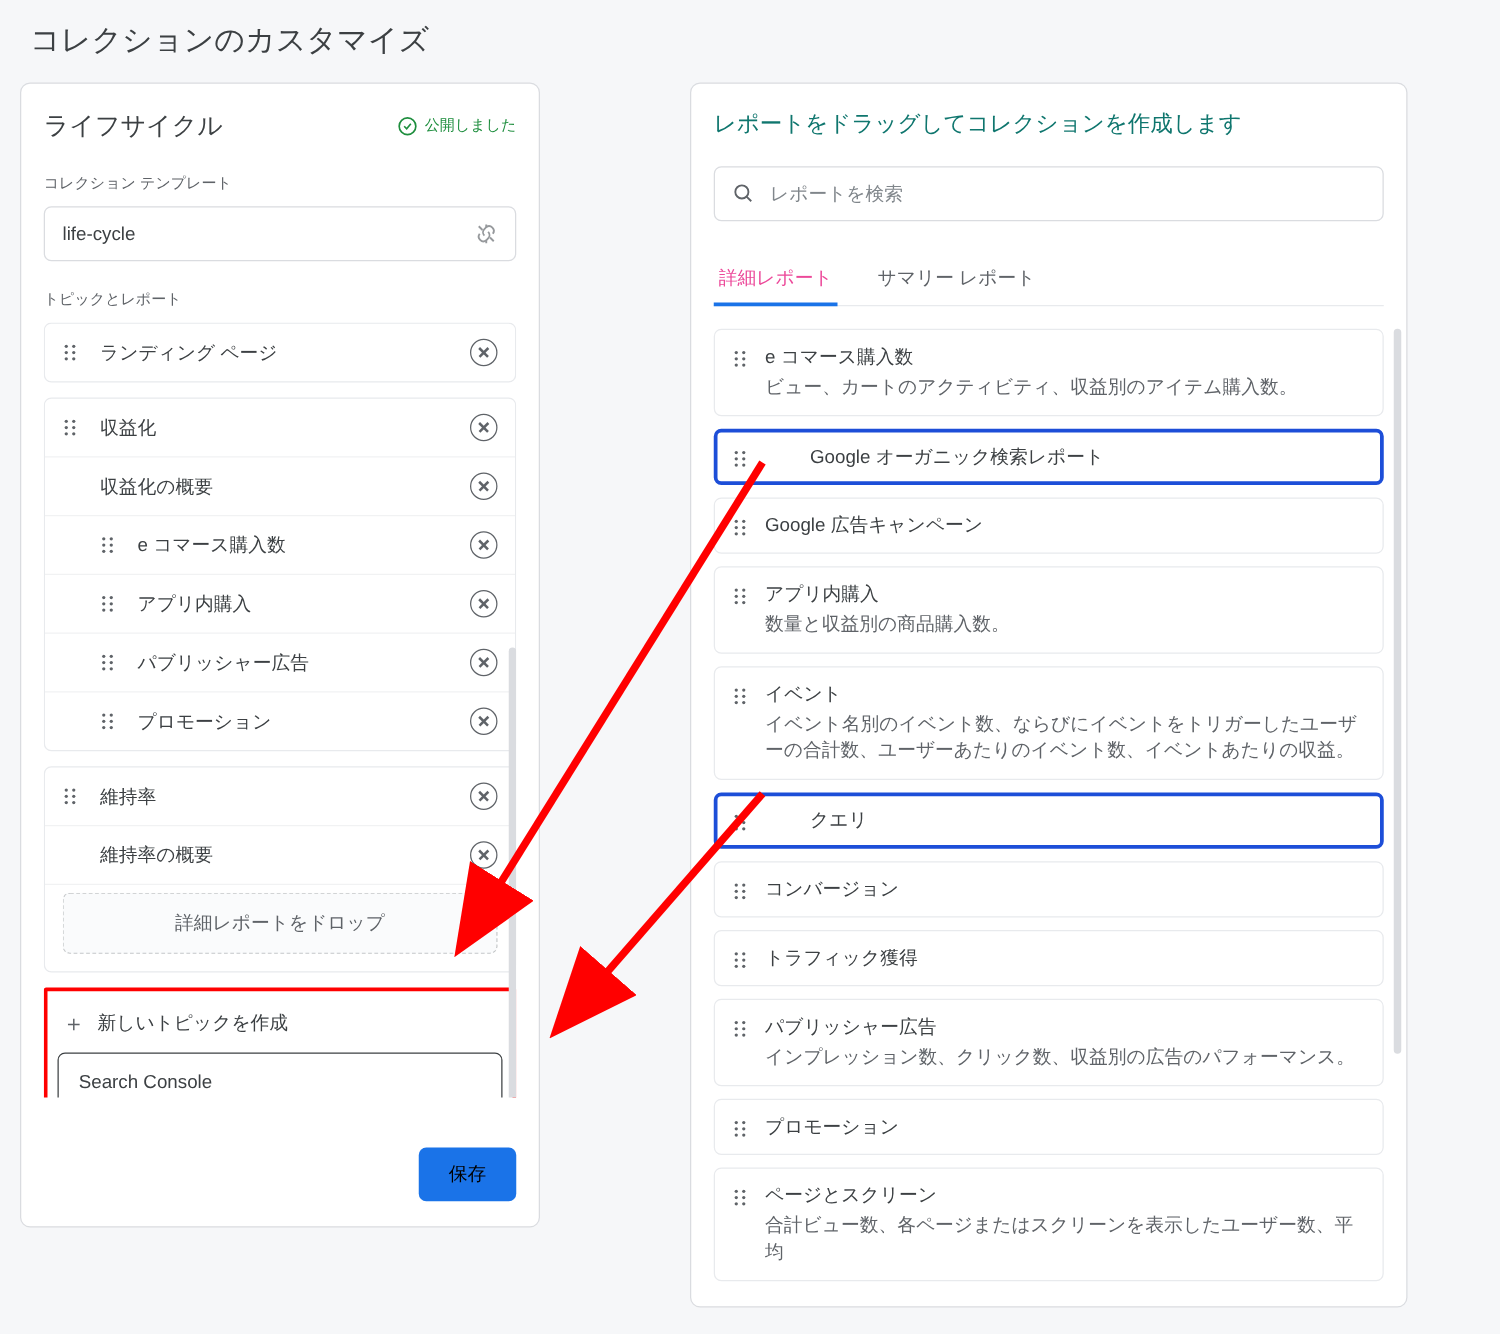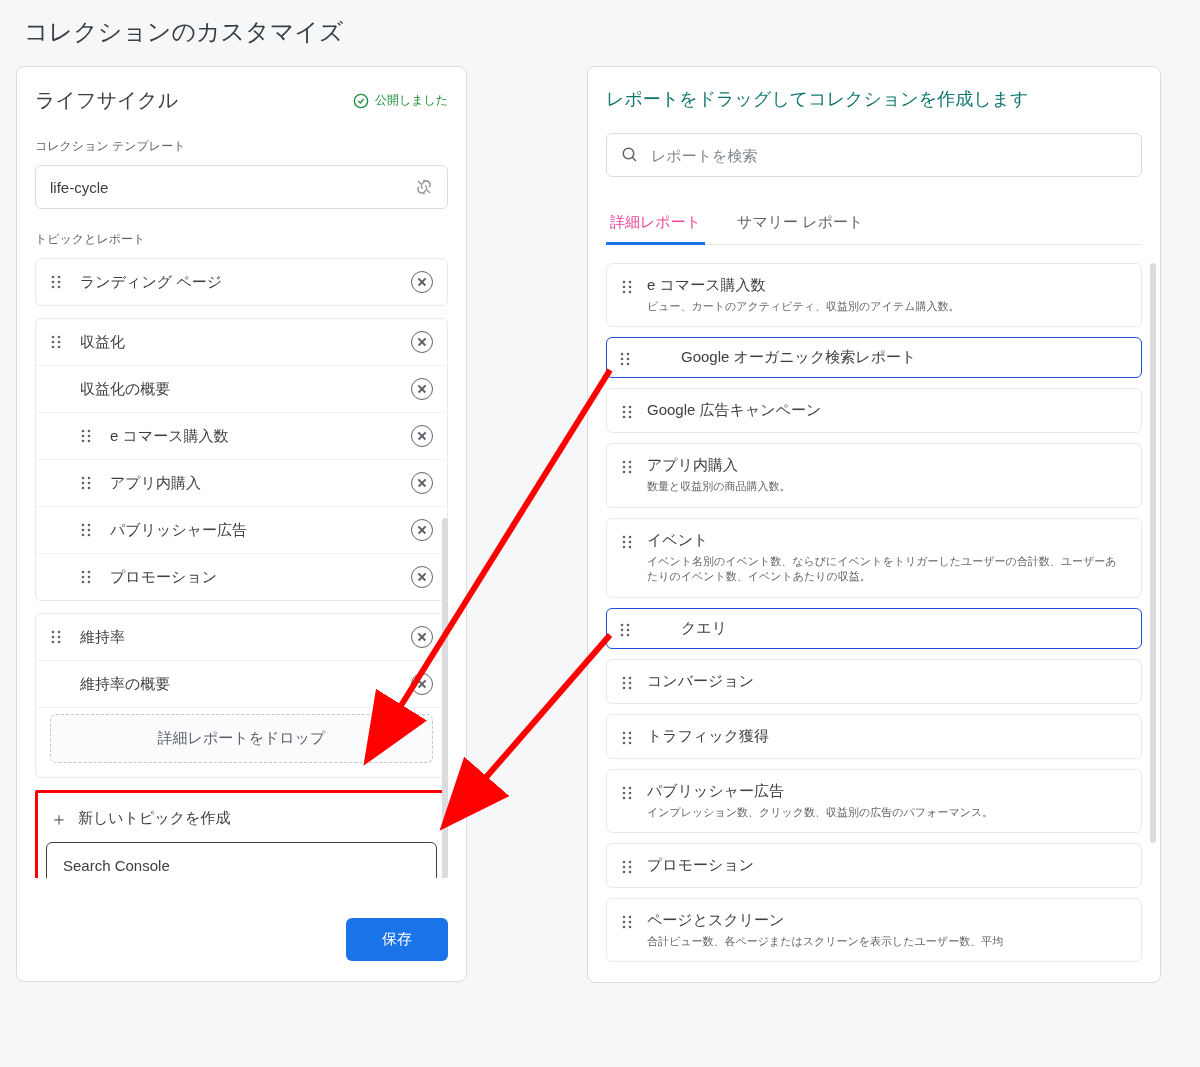--- a/index.html
+++ b/index.html
@@ -23,21 +23,21 @@
     gap: 120px;
     padding: 8px 16px 0;
     align-items: flex-start;
   }
   .panel {
     background: #fff;
     border: 1px solid #dadce0;
     border-radius: 8px;
     padding: 20px 18px 20px;
   }
-  .left-panel { width: 451px; position: relative; }
+  .left-panel { width: 416px; position: relative; }
   .right-panel { width: 574px; }
   .left-header {
     display: flex;
     justify-content: space-between;
     align-items: center;
     margin-bottom: 24px;
   }
   .left-title { font-size: 20px; color: #3c4043; }
   .pub-badge {
     display: flex;
@@ -157,24 +157,24 @@
     color: #3c4043;
     background: #fff;
   }
   .footer-actions {
     display: flex;
     justify-content: flex-end;
     margin-top: 40px;
   }
   .btn-primary {
     background: #1a73e8;
-    color: #ffffff;
+    color: #000000;
     border: none;
     border-radius: 6px;
-    padding: 12px 36px;
+    padding: 12px 24px;
     font-size: 15px;
     cursor: pointer;
   }
   
   .right-title {
     font-size: 18px;
     color: #0f766e;
     margin-bottom: 22px;
   }
   .search-box {
@@ -215,28 +215,28 @@
   .report-card {
     border: 1px solid #e8eaed;
     border-radius: 6px;
     padding: 12px 14px;
     display: flex;
     gap: 12px;
     align-items: flex-start;
     background: #fff;
   }
   .report-card.highlight {
-    border: 1px solid #1d4ed8;
+    border: 3px solid #1d4ed8;
     padding: 10px 12px;
     gap: 48px;
   }
   .report-card .drag { margin-top: 3px; }
   .report-info { flex: 1; }
   .report-title { font-size: 15px; color: #3c4043; }
-  .report-desc { font-size: 11px; color: #5f6368; margin-top: 4px; line-height: 1.4; }
+  .report-desc { font-size: 15px; color: #5f6368; margin-top: 4px; line-height: 1.4; }
   .right-scrollbar {
     position: absolute;
     right: -14px;
     top: 0;
     width: 6px;
     height: 580px;
     background: #dadce0;
     border-radius: 3px;
   }
   

